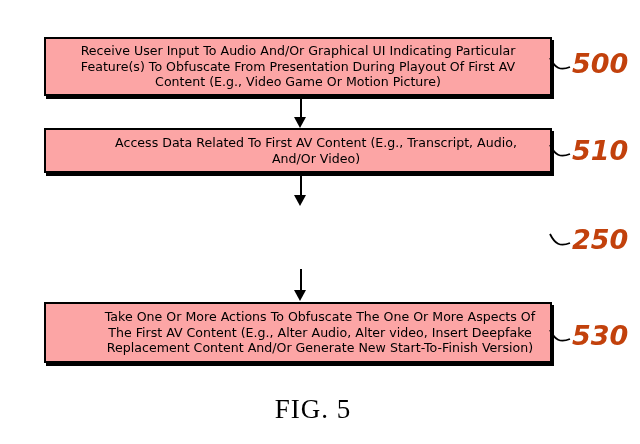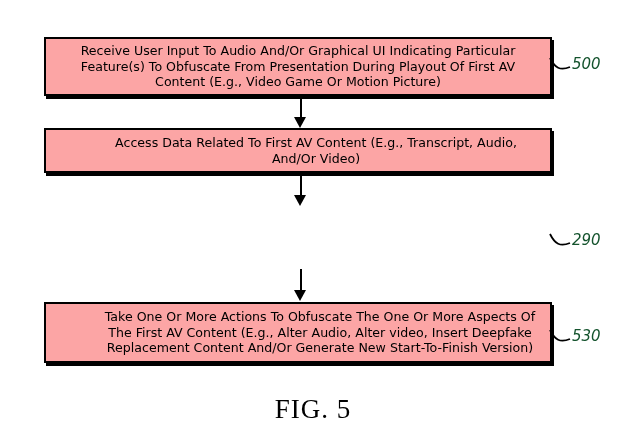--- a/index.html
+++ b/index.html
@@ -41,24 +41,24 @@
     border-top:11px solid #000000;
   }
   .ref{
     position:absolute;left:549px;
     display:flex;align-items:flex-start;
   }
   .ref svg{margin-top:5px;}
   .ref-num{
     font-family:"DejaVu Sans",sans-serif;
     font-style:italic;
-    font-weight:400;
-    font-size:15px;
+    font-weight:700;
+    font-size:27px;
     line-height:24px;
-    color:#14532d;
+    color:#c2410c;
     margin-left:1px;
   }
   .fig-caption{
     position:absolute;
     left:0;top:394px;width:100%;
     text-align:center;
     transform:translateX(-7px);
     font-family:"Liberation Serif","DejaVu Serif",serif;
     font-size:27px;
     letter-spacing:1px;
@@ -84,31 +84,37 @@
 
   <div class="arrow" style="left:294px;top:97px;height:31px;">
     <i class="shaft"></i>
     <i class="head"></i>
   </div>
 
   <div class="step" style="top:128px;height:45px;padding-left:36px;">
     <div class="step-text">Access Data Related To First AV Content (E.g., Transcript, Audio,
 And/Or Video)</div>
   </div>
+  <div class="ref" style="top:139px;">
+    <svg width="22" height="16" viewBox="0 0 22 16">
+      <path d="M1,1 C6,11 11,14 21,10" stroke="#000000" stroke-width="1.8" fill="none"></path>
+    </svg>
+    <span class="ref-num">510</span>
+  </div>
 
   <div class="arrow" style="left:294px;top:174px;height:32px;">
     <i class="shaft"></i>
     <i class="head"></i>
   </div>
 
   <div class="ref" style="top:228px;">
     <svg width="22" height="16" viewBox="0 0 22 16">
       <path d="M1,1 C6,11 11,14 21,10" stroke="#000000" stroke-width="1.8" fill="none"></path>
     </svg>
-    <span class="ref-num">290</span>
+    <span class="ref-num">250</span>
   </div>
 
   <div class="arrow" style="left:294px;top:269px;height:32px;">
     <i class="shaft"></i>
     <i class="head"></i>
   </div>
 
   <div class="step" style="top:302px;height:61px;padding-left:44px;">
     <div class="step-text">Take One Or More Actions To Obfuscate The One Or More Aspects Of
 The First AV Content (E.g., Alter Audio, Alter video, Insert Deepfake

